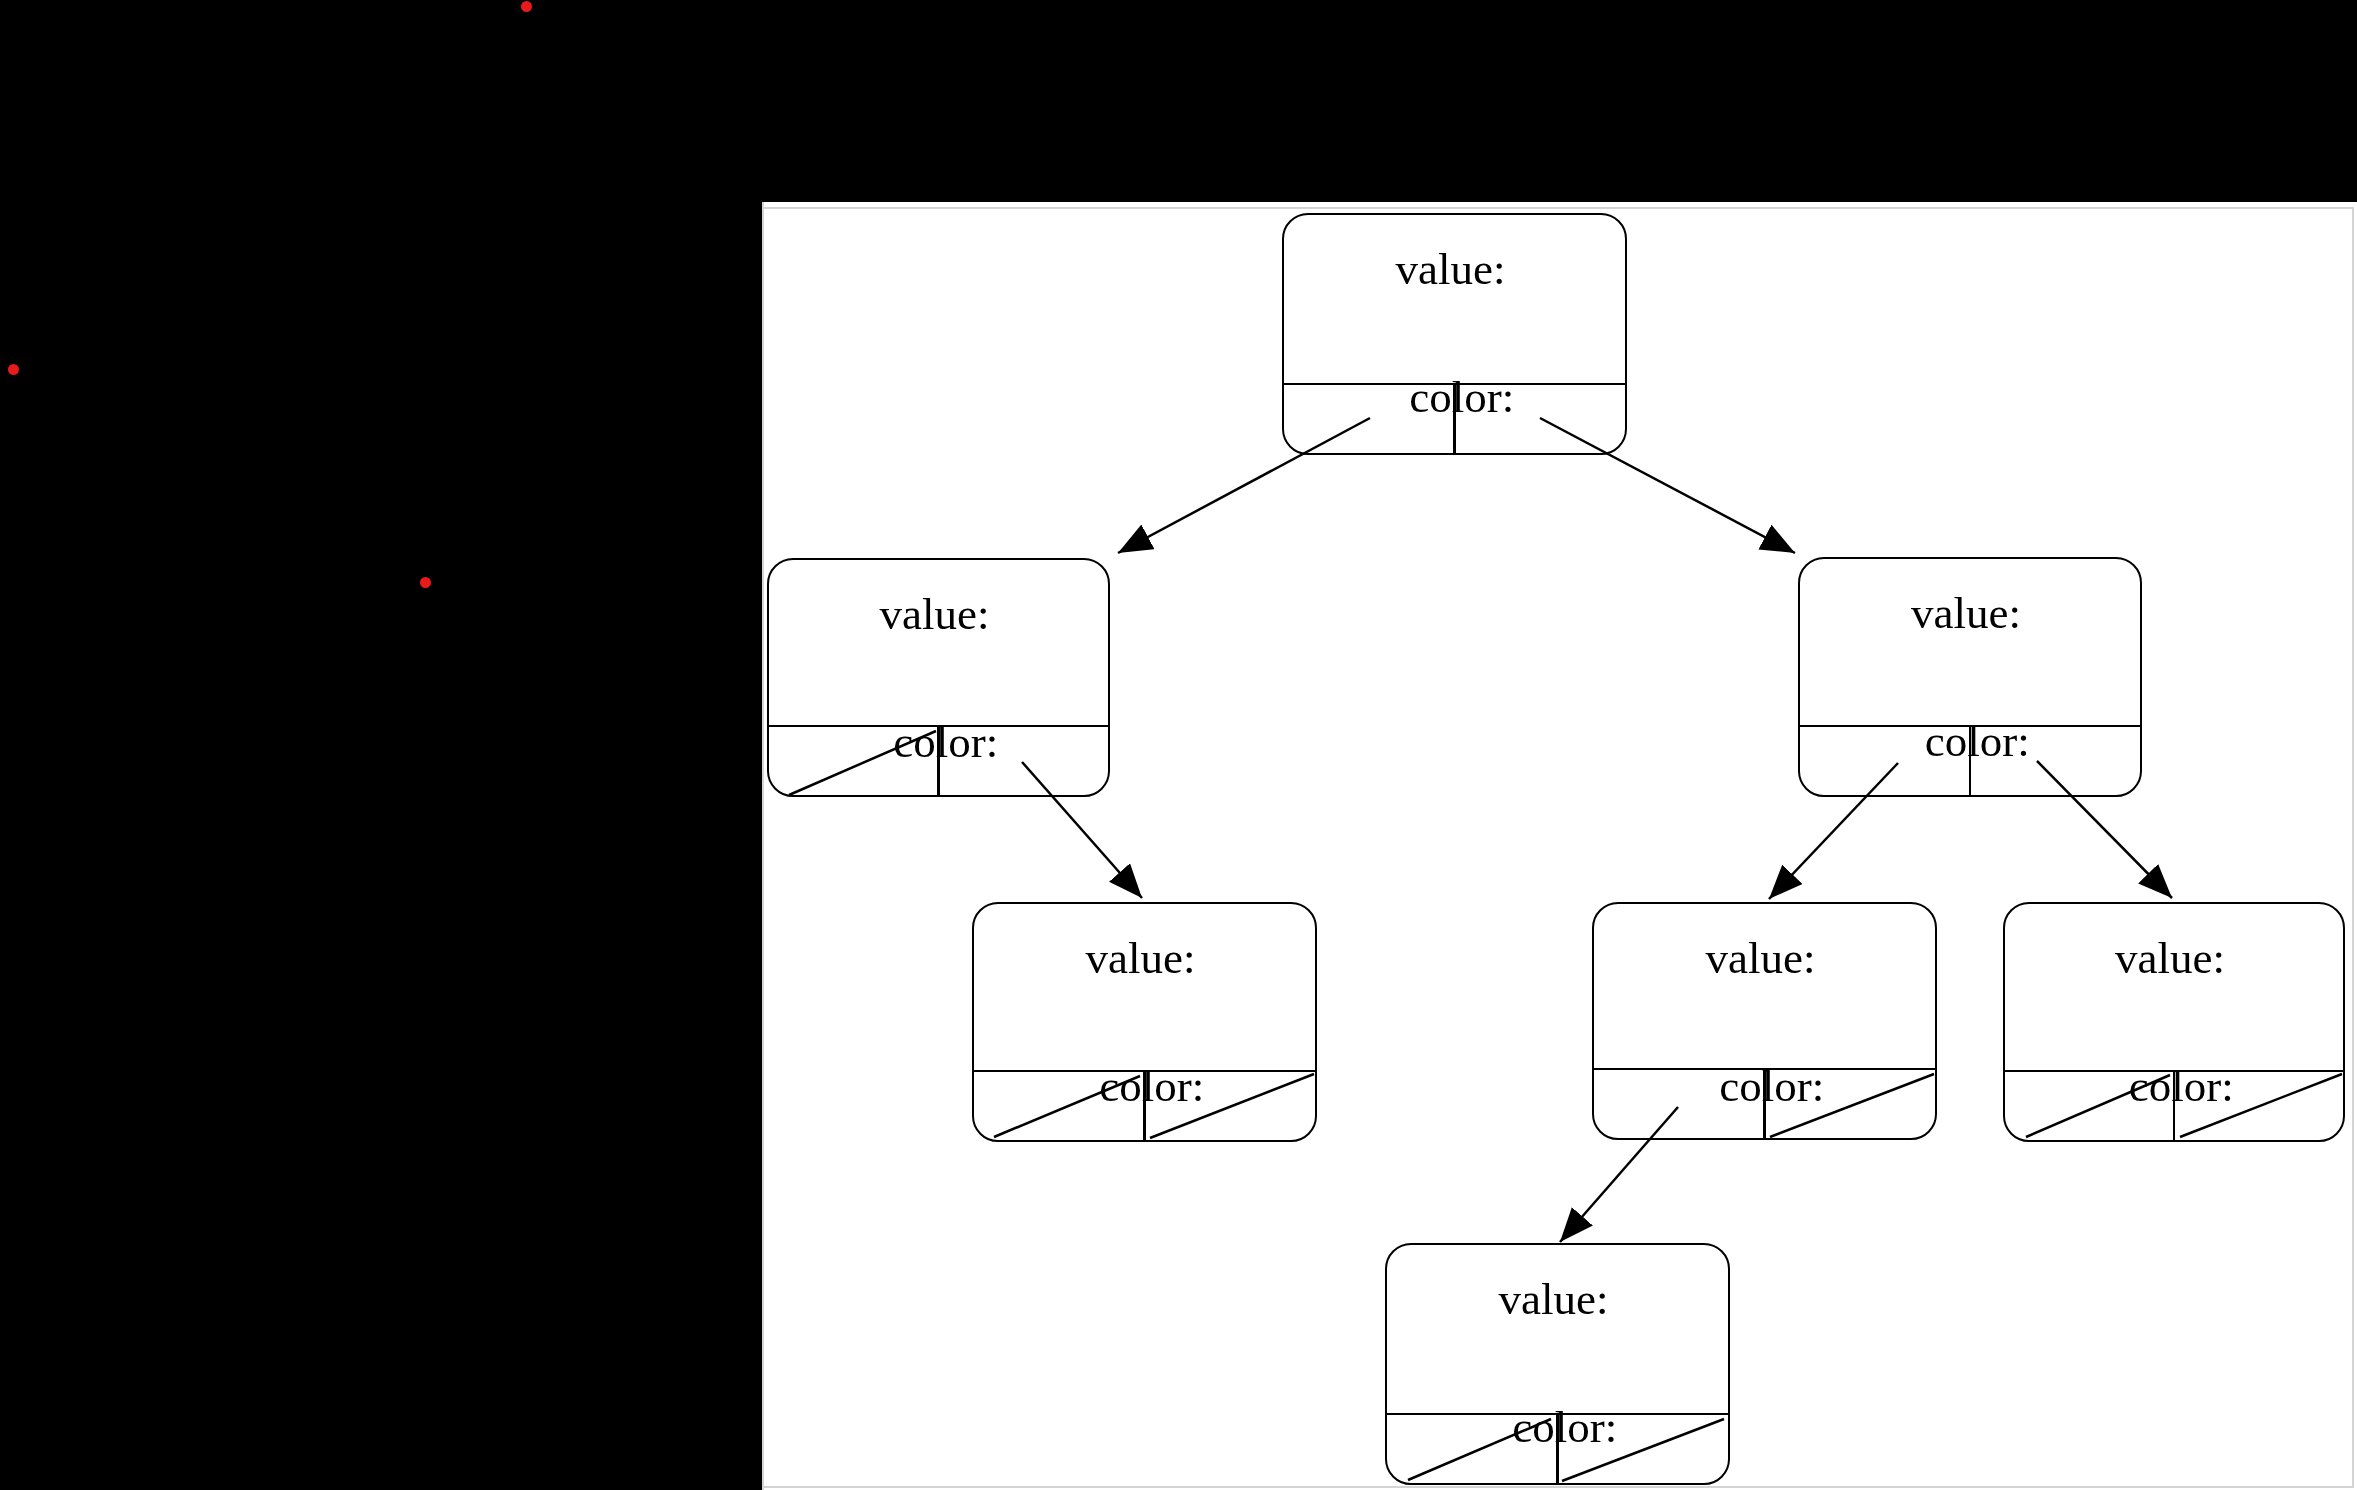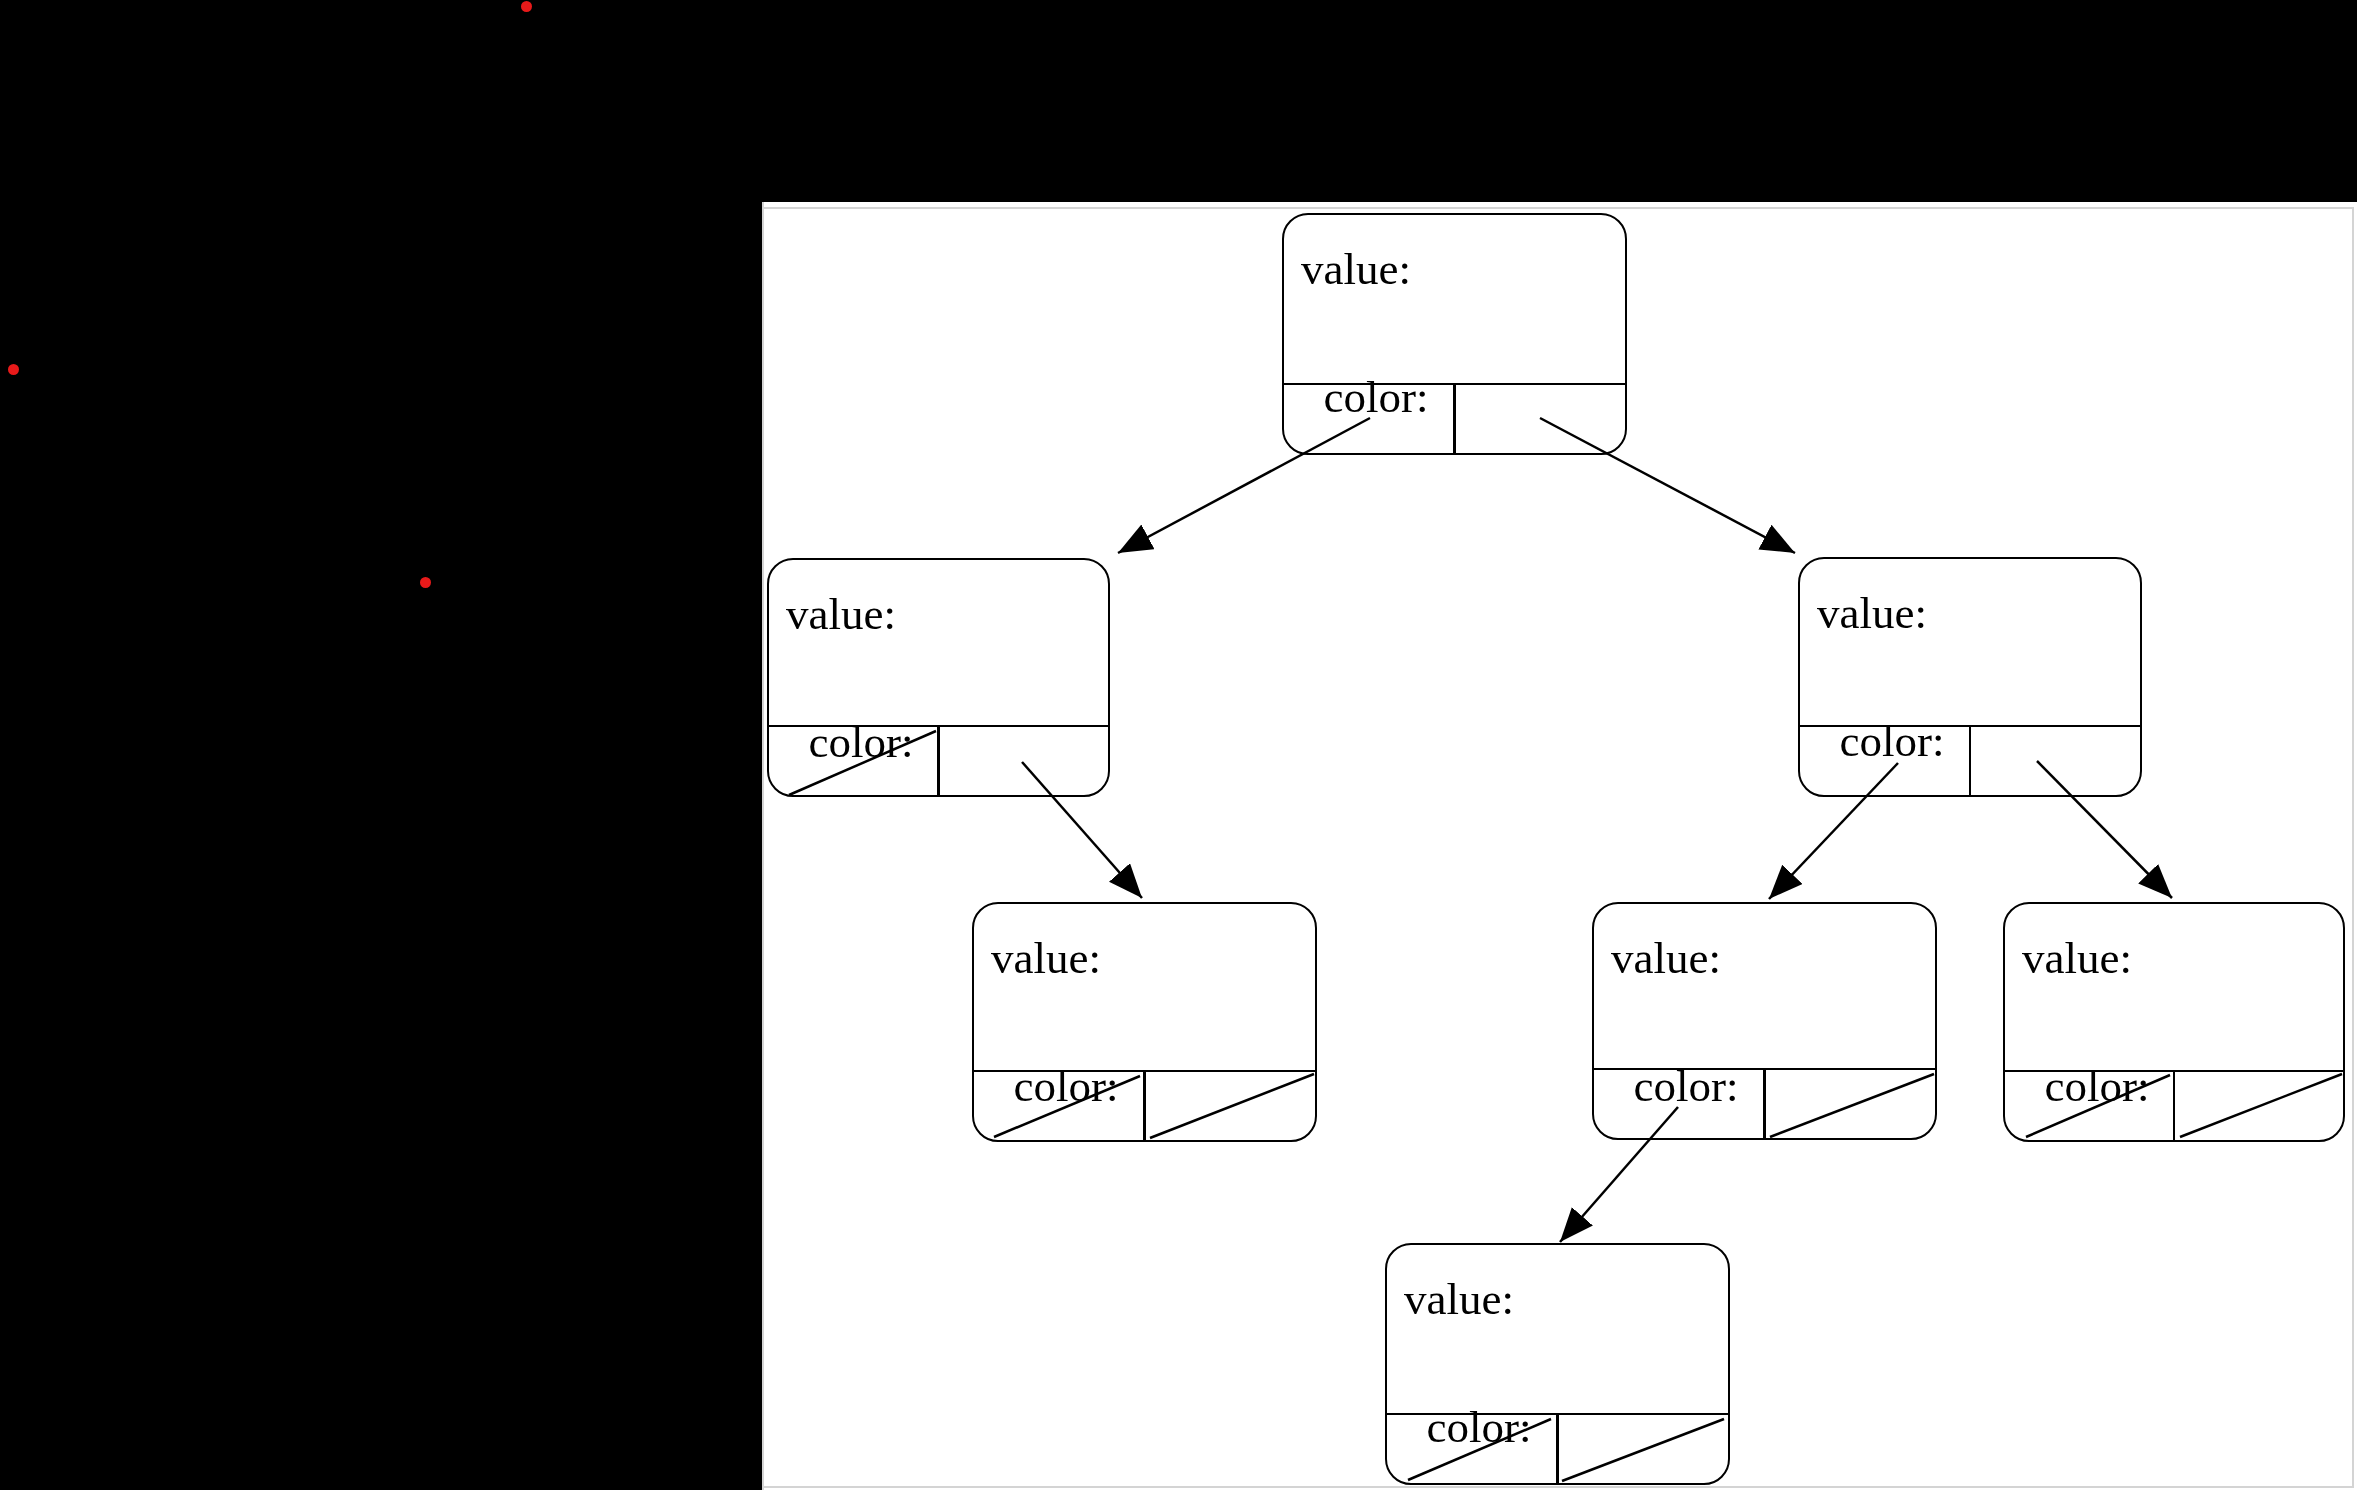--- a/index.html
+++ b/index.html
@@ -15,21 +15,21 @@
   .panel{position:absolute;left:762px;top:202px;width:1595px;height:1288px;
          background:var(--panel);z-index:1;}
   .gline{position:absolute;background:var(--border-gray);z-index:2;}
   .gline.top{left:762px;top:207px;width:1590px;height:2px;}
   .gline.left{left:762px;top:202px;width:2px;height:1288px;}
   .gline.right{left:2352px;top:207px;width:2px;height:1280px;}
   .gline.bottom{left:762px;top:1486px;width:1592px;height:2px;}
 
   .node{position:absolute;background:var(--panel);border:2.5px solid var(--ink);
         border-radius:26px;box-sizing:border-box;z-index:3;color:var(--ink);}
-  .fields{padding:22px 25px 0 17px;font-size:45px;line-height:64px;white-space:pre;}
+  .fields{padding:22px 25px 0 17px;font-size:45px;line-height:64px;white-space:pre;text-align:center;}
   .prow{position:absolute;left:0;right:0;bottom:0;height:70px;
         border-top:2.5px solid var(--ink);box-sizing:border-box;}
   .vdiv{position:absolute;left:50%;top:0;bottom:0;width:2.5px;margin-left:-1.25px;
         background:var(--ink);}
 
   svg.overlay{position:absolute;left:0;top:0;z-index:5;pointer-events:none;}
   svg.overlay line{stroke:var(--ink);stroke-width:2.5;}
   svg.overlay .ah{fill:var(--ink);}
 
   .dot{position:absolute;width:11px;height:11px;border-radius:50%;

